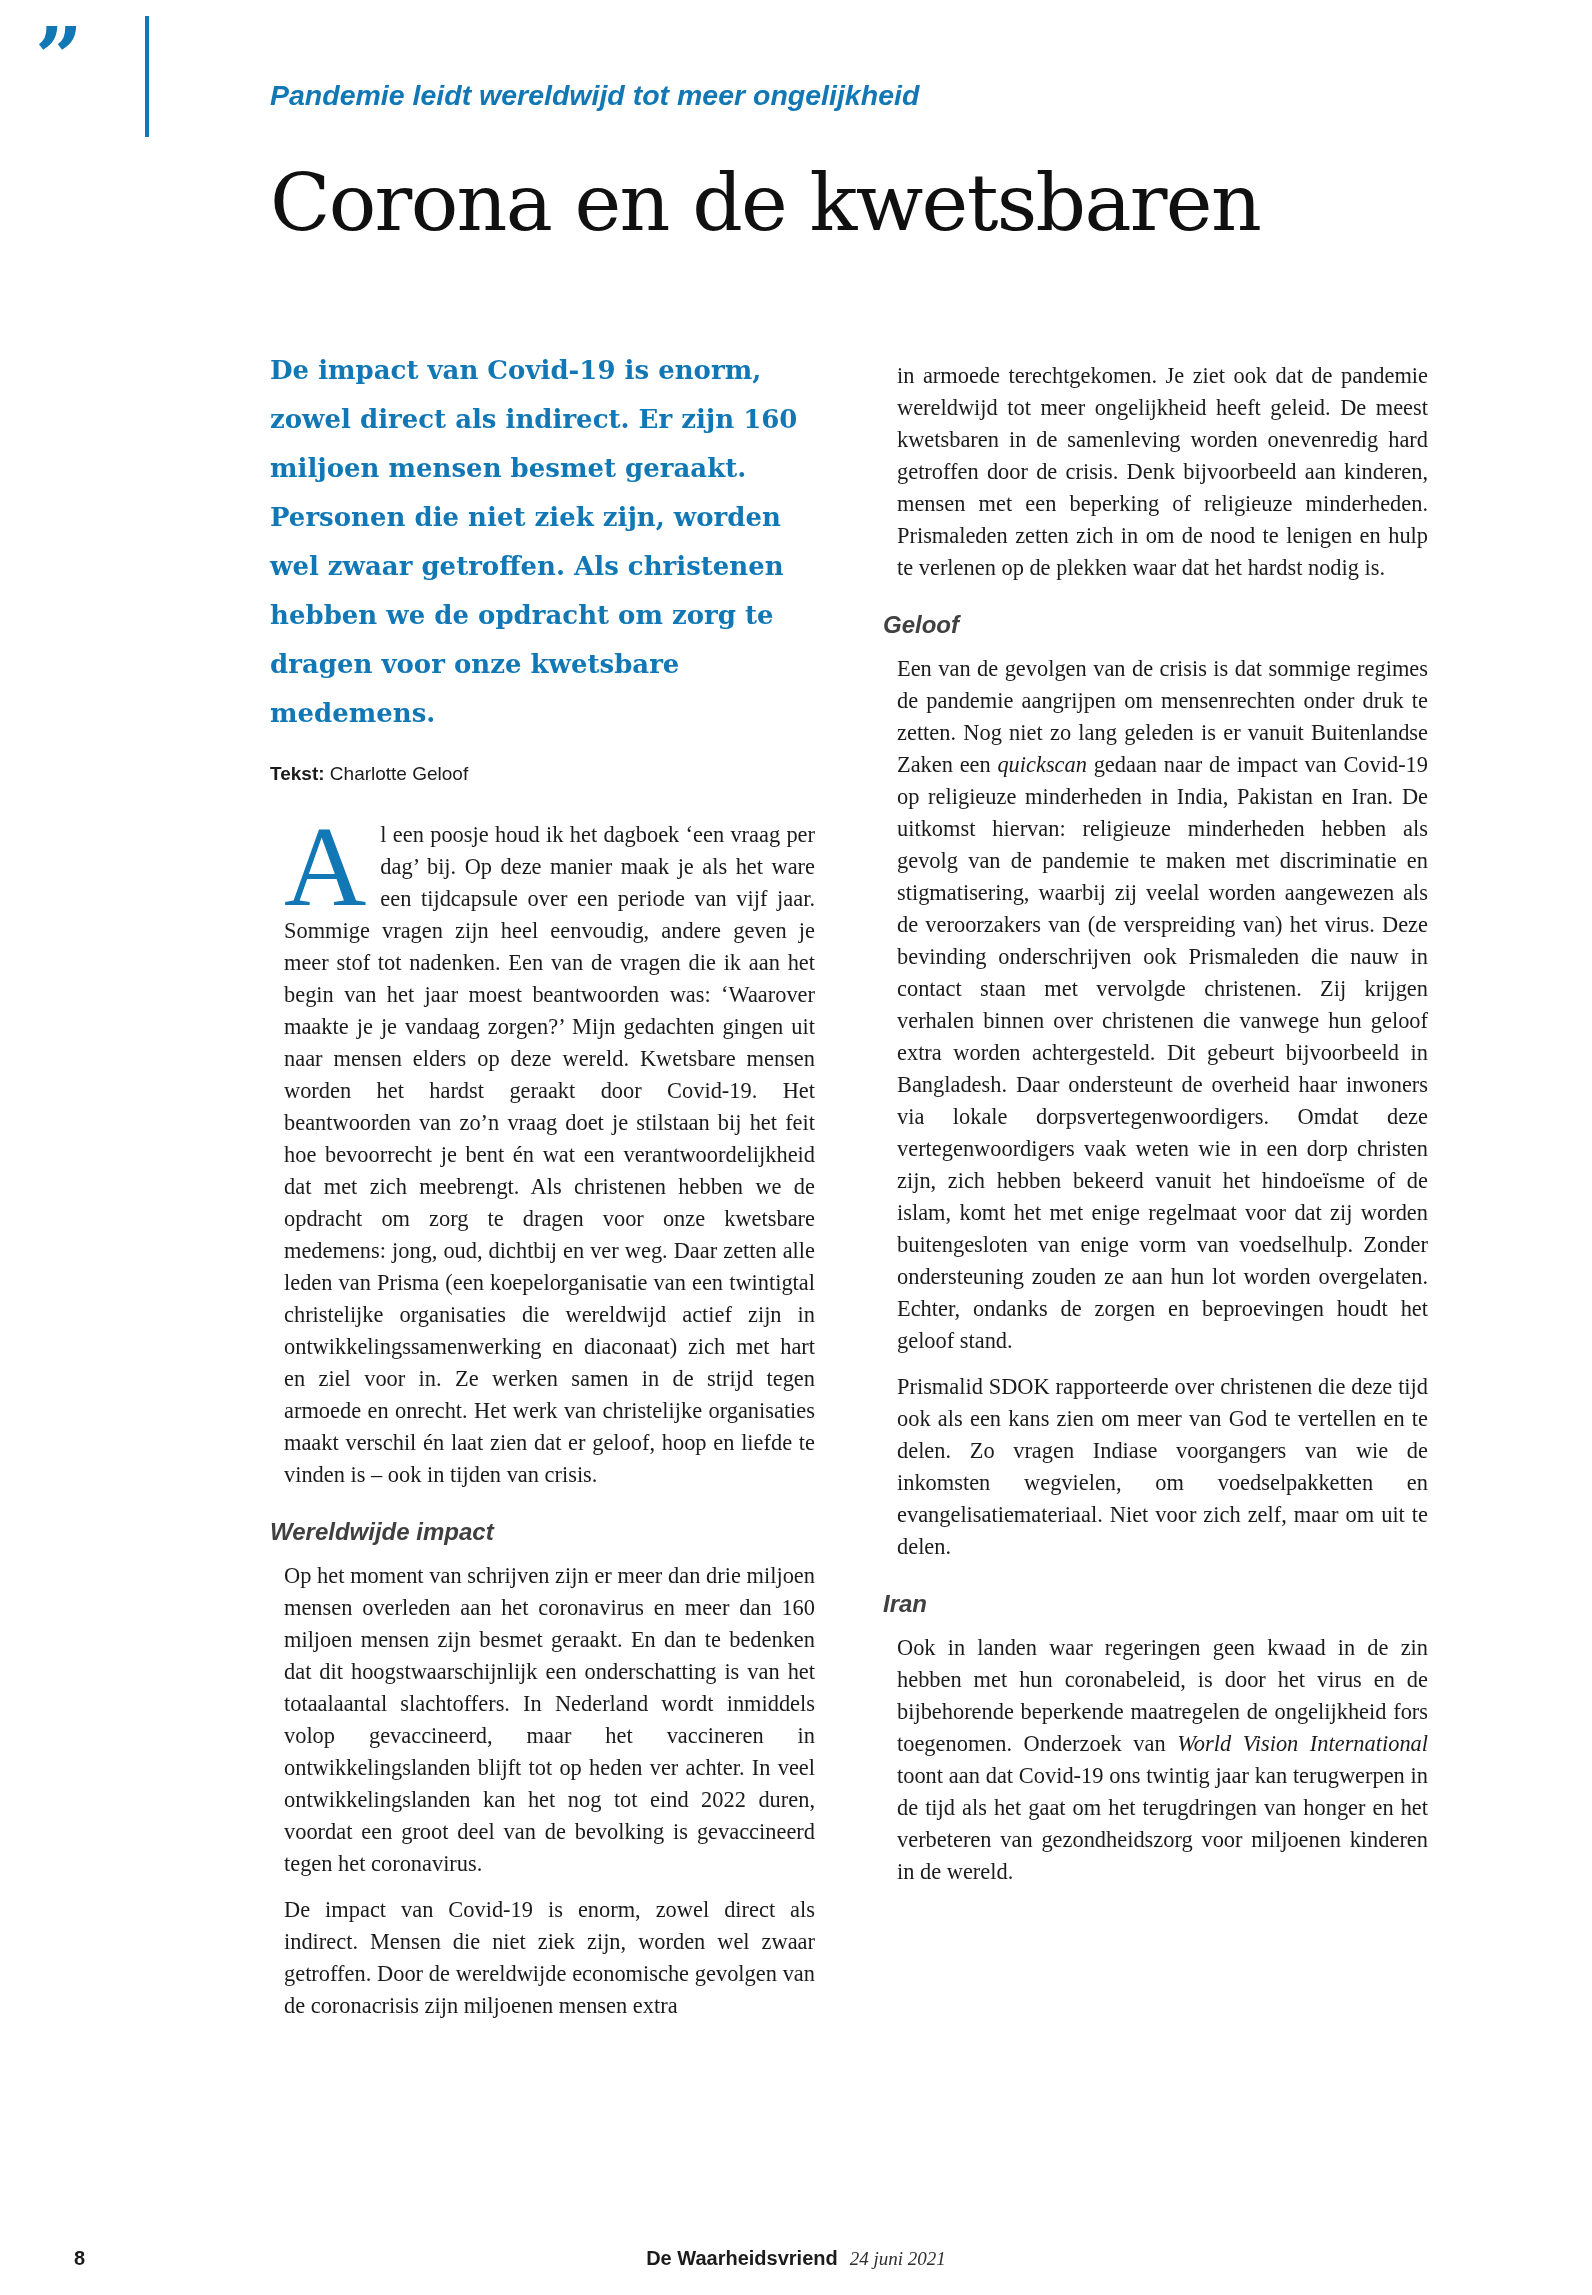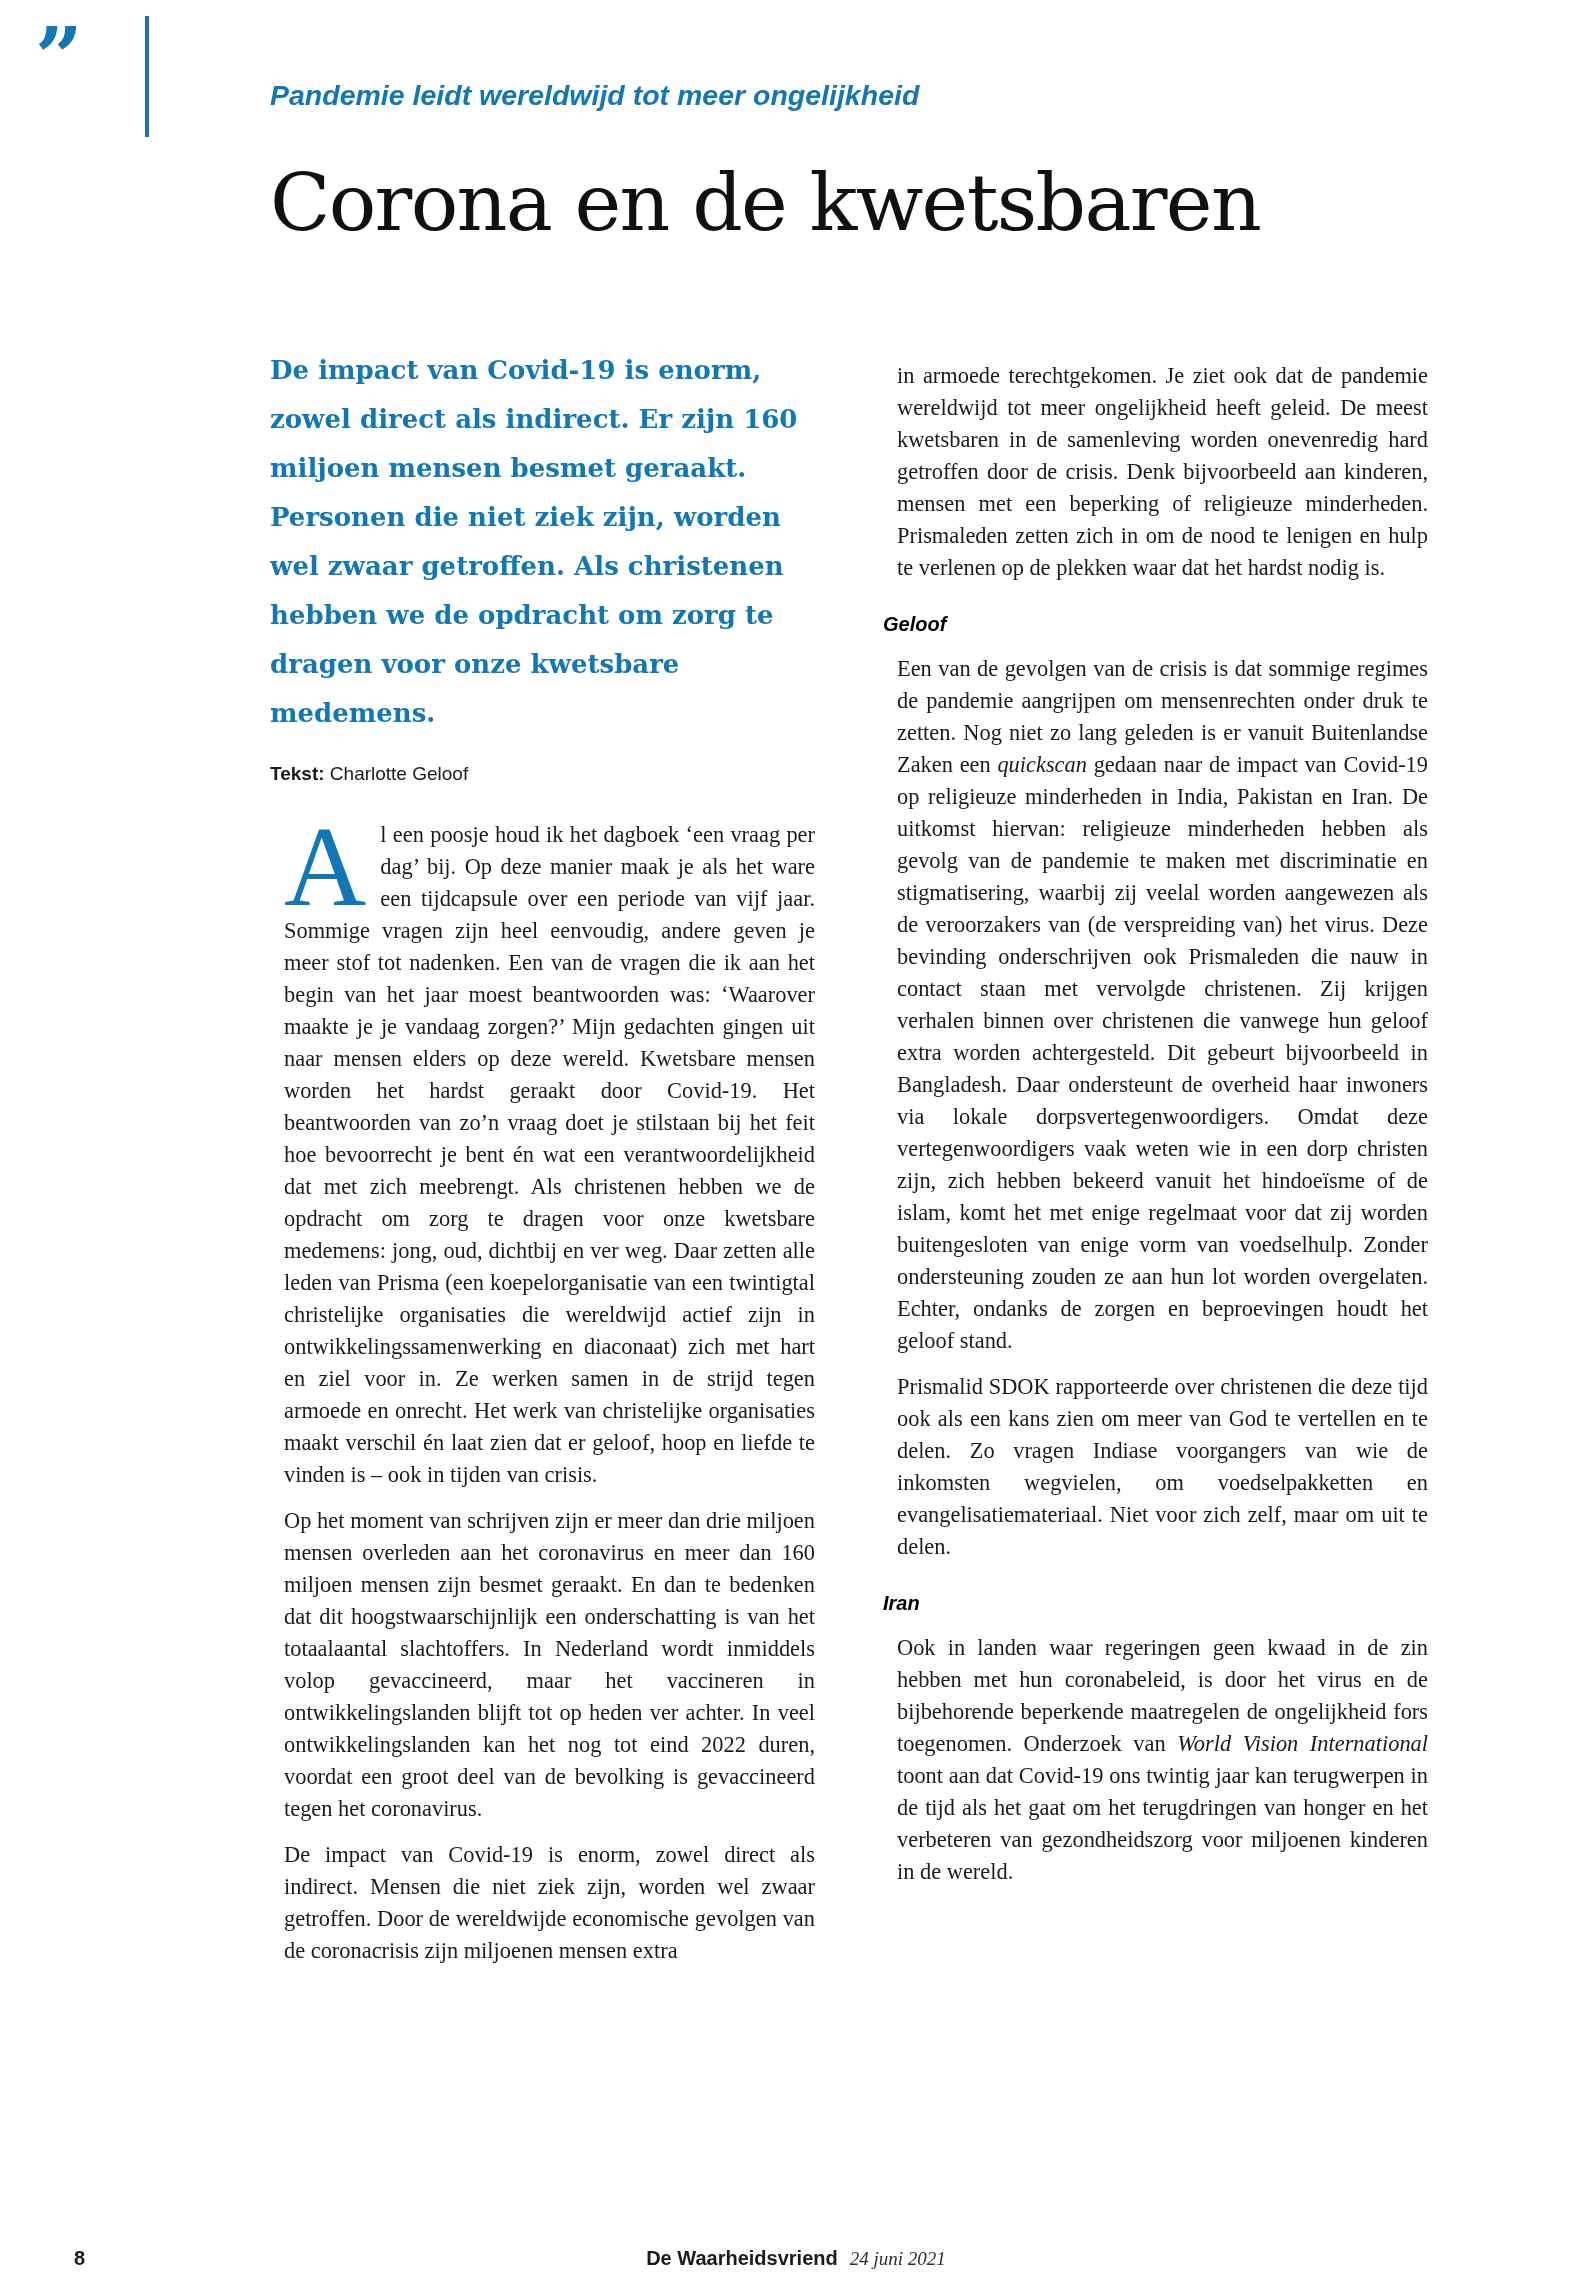--- a/index.html
+++ b/index.html
@@ -49,21 +49,21 @@
     font-size:22.4px;line-height:32px;text-align:justify;margin:14px;
     hyphens:auto;-webkit-hyphens:auto;
   }
   .first-body{margin-top:33px;}
   .dropcap{
     float:left;font-family:"Liberation Serif",serif;color:#1278b5;
     font-size:114px;line-height:90px;padding:3.5px 14px 0 0;
   }
   .subhead{
     font-family:"Liberation Sans",sans-serif;font-style:italic;font-weight:bold;
-    color:#000000;font-size:20px;line-height:29px;margin:26px 0 7px 0;
+    color:#404040;font-size:24px;line-height:29px;margin:26px 0 7px 0;
   }
   .body-par i{font-style:italic;}
 
   
   .footer{position:absolute;left:0;right:0;top:2247px;height:26px;}
   .page-num{
     position:absolute;left:74px;top:0;
     font-family:"Liberation Sans",sans-serif;font-weight:bold;font-size:20px;color:#1b1b1b;
   }
   .footer-center{position:absolute;left:0;right:0;top:0;text-align:center;}
@@ -97,20 +97,21 @@
 
         <p class="byline">
           <span class="byline-label">Tekst:</span>
           <span class="byline-author">Charlotte Geloof</span>
         </p>
 
         <p class="body-par first-body">
           <span class="dropcap">A</span><span><span>l een poosje houd ik het dagboek ‘een vraag per dag’ bij. Op deze manier maak je als het ware een tijdcapsule over een periode van vijf jaar. Sommige vragen zijn heel eenvoudig, andere geven je meer stof tot nadenken. Een van de vragen die ik aan het begin van het jaar moest beantwoorden was: ‘Waarover maakte je je vandaag zorgen?’ Mijn gedachten gingen uit naar mensen elders op deze wereld. Kwetsbare mensen worden het hardst geraakt door Covid-19. Het beantwoorden van zo’n vraag doet je stilstaan bij het feit hoe bevoorrecht je bent én wat een verantwoordelijkheid dat met zich meebrengt. Als christenen hebben we de opdracht om zorg te dragen voor onze kwetsbare medemens: jong, oud, dichtbij en ver weg. Daar zetten alle leden van Prisma (een koepelorganisatie van een twintigtal christelijke organisaties die wereldwijd actief zijn in ontwikkelingssamenwerking en diaconaat) zich met hart en ziel voor in. Ze werken samen in de strijd tegen armoede en onrecht. Het werk van christelijke organisaties maakt verschil én laat zien dat er geloof, hoop en liefde te vinden is – ook in tijden van crisis.</span></span>
         </p>
 
+        <h2 class="subhead">Wereldwijde impact</h2>
         <p class="body-par"><span>Op het moment van schrijven zijn er meer dan drie miljoen mensen overleden aan het coronavirus en meer dan 160 miljoen mensen zijn besmet geraakt. En dan te bedenken dat dit hoogstwaarschijnlijk een onderschatting is van het totaalaantal slachtoffers. In Nederland wordt inmiddels volop gevaccineerd, maar het vaccineren in ontwikkelingslanden blijft tot op heden ver achter. In veel ontwikkelingslanden kan het nog tot eind 2022 duren, voordat een groot deel van de bevolking is gevaccineerd tegen het coronavirus.</span></p>
         <p class="body-par"><span>De impact van Covid-19 is enorm, zowel direct als indirect. Mensen die niet ziek zijn, worden wel zwaar getroffen. Door de wereldwijde economische gevolgen van de coronacrisis zijn miljoenen mensen extra</span></p>
       </div>
 
       <div class="col">
         <p class="body-par"><span>in armoede terechtgekomen. Je ziet ook dat de pandemie wereldwijd tot meer ongelijkheid heeft geleid. De meest kwetsbaren in de samenleving worden onevenredig hard getroffen door de crisis. Denk bijvoorbeeld aan kinderen, mensen met een beperking of religieuze minderheden. Prismaleden zetten zich in om de nood te lenigen en hulp te verlenen op de plekken waar dat het hardst nodig is.</span></p>
 
         <h2 class="subhead">Geloof</h2>
         <p class="body-par"><span>Een van de gevolgen van de crisis is dat sommige regimes de pandemie aangrijpen om mensenrechten onder druk te zetten. Nog niet zo lang geleden is er vanuit Buitenlandse Zaken een </span><i>quickscan</i><span> gedaan naar de impact van Covid-19 op religieuze minderheden in India, Pakistan en Iran. De uitkomst hiervan: religieuze minderheden hebben als gevolg van de pandemie te maken met discriminatie en stigmatisering, waarbij zij veelal worden aangewezen als de veroorzakers van (de verspreiding van) het virus. Deze bevinding onderschrijven ook Prismaleden die nauw in contact staan met vervolgde christenen. Zij krijgen verhalen binnen over christenen die vanwege hun geloof extra worden achtergesteld. Dit gebeurt bijvoorbeeld in Bangladesh. Daar ondersteunt de overheid haar inwoners via lokale dorpsvertegenwoordigers. Omdat deze vertegenwoordigers vaak weten wie in een dorp christen zijn, zich hebben bekeerd vanuit het hindoeïsme of de islam, komt het met enige regelmaat voor dat zij worden buitengesloten van enige vorm van voedselhulp. Zonder ondersteuning zouden ze aan hun lot worden overgelaten. Echter, ondanks de zorgen en beproevingen houdt het geloof stand.</span></p>
         <p class="body-par"><span>Prismalid SDOK rapporteerde over christenen die deze tijd ook als een kans zien om meer van God te vertellen en te delen. Zo vragen Indiase voorgangers van wie de inkomsten wegvielen, om voedselpakketten en evangelisatiemateriaal. Niet voor zich zelf, maar om uit te delen.</span></p>

